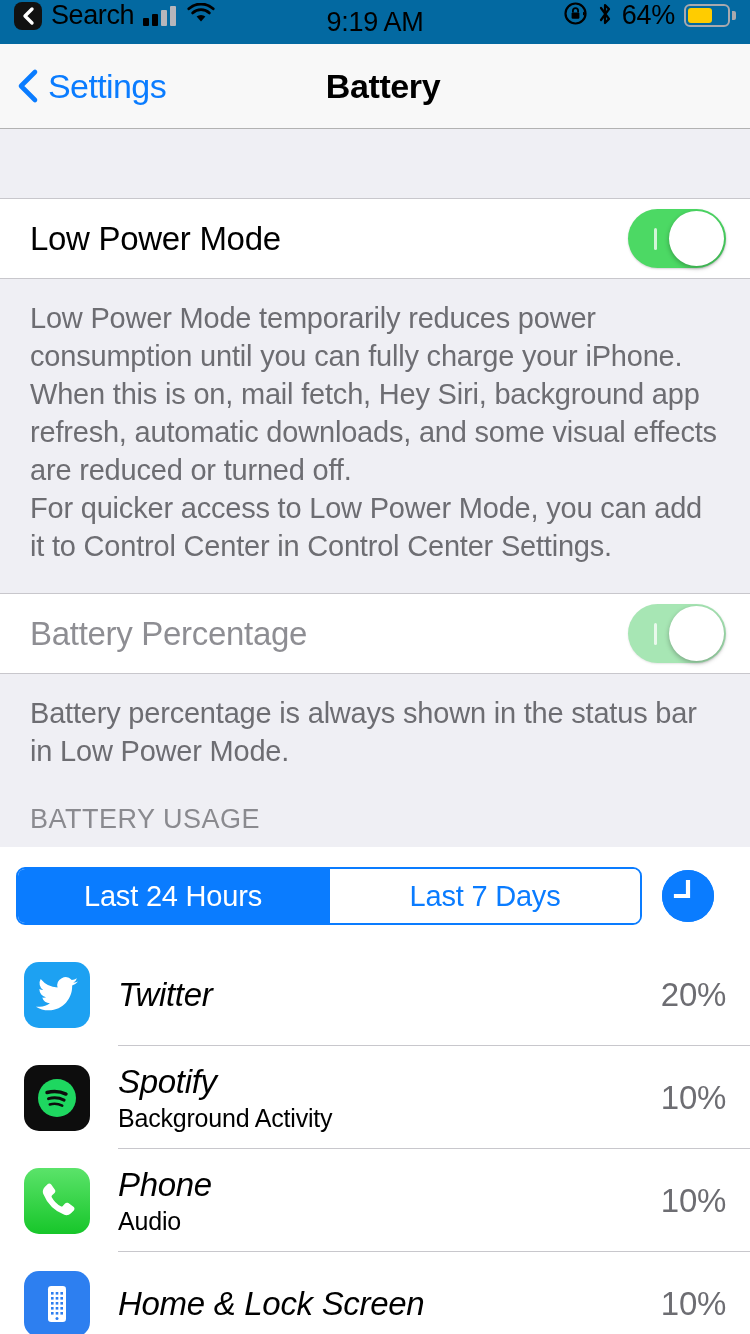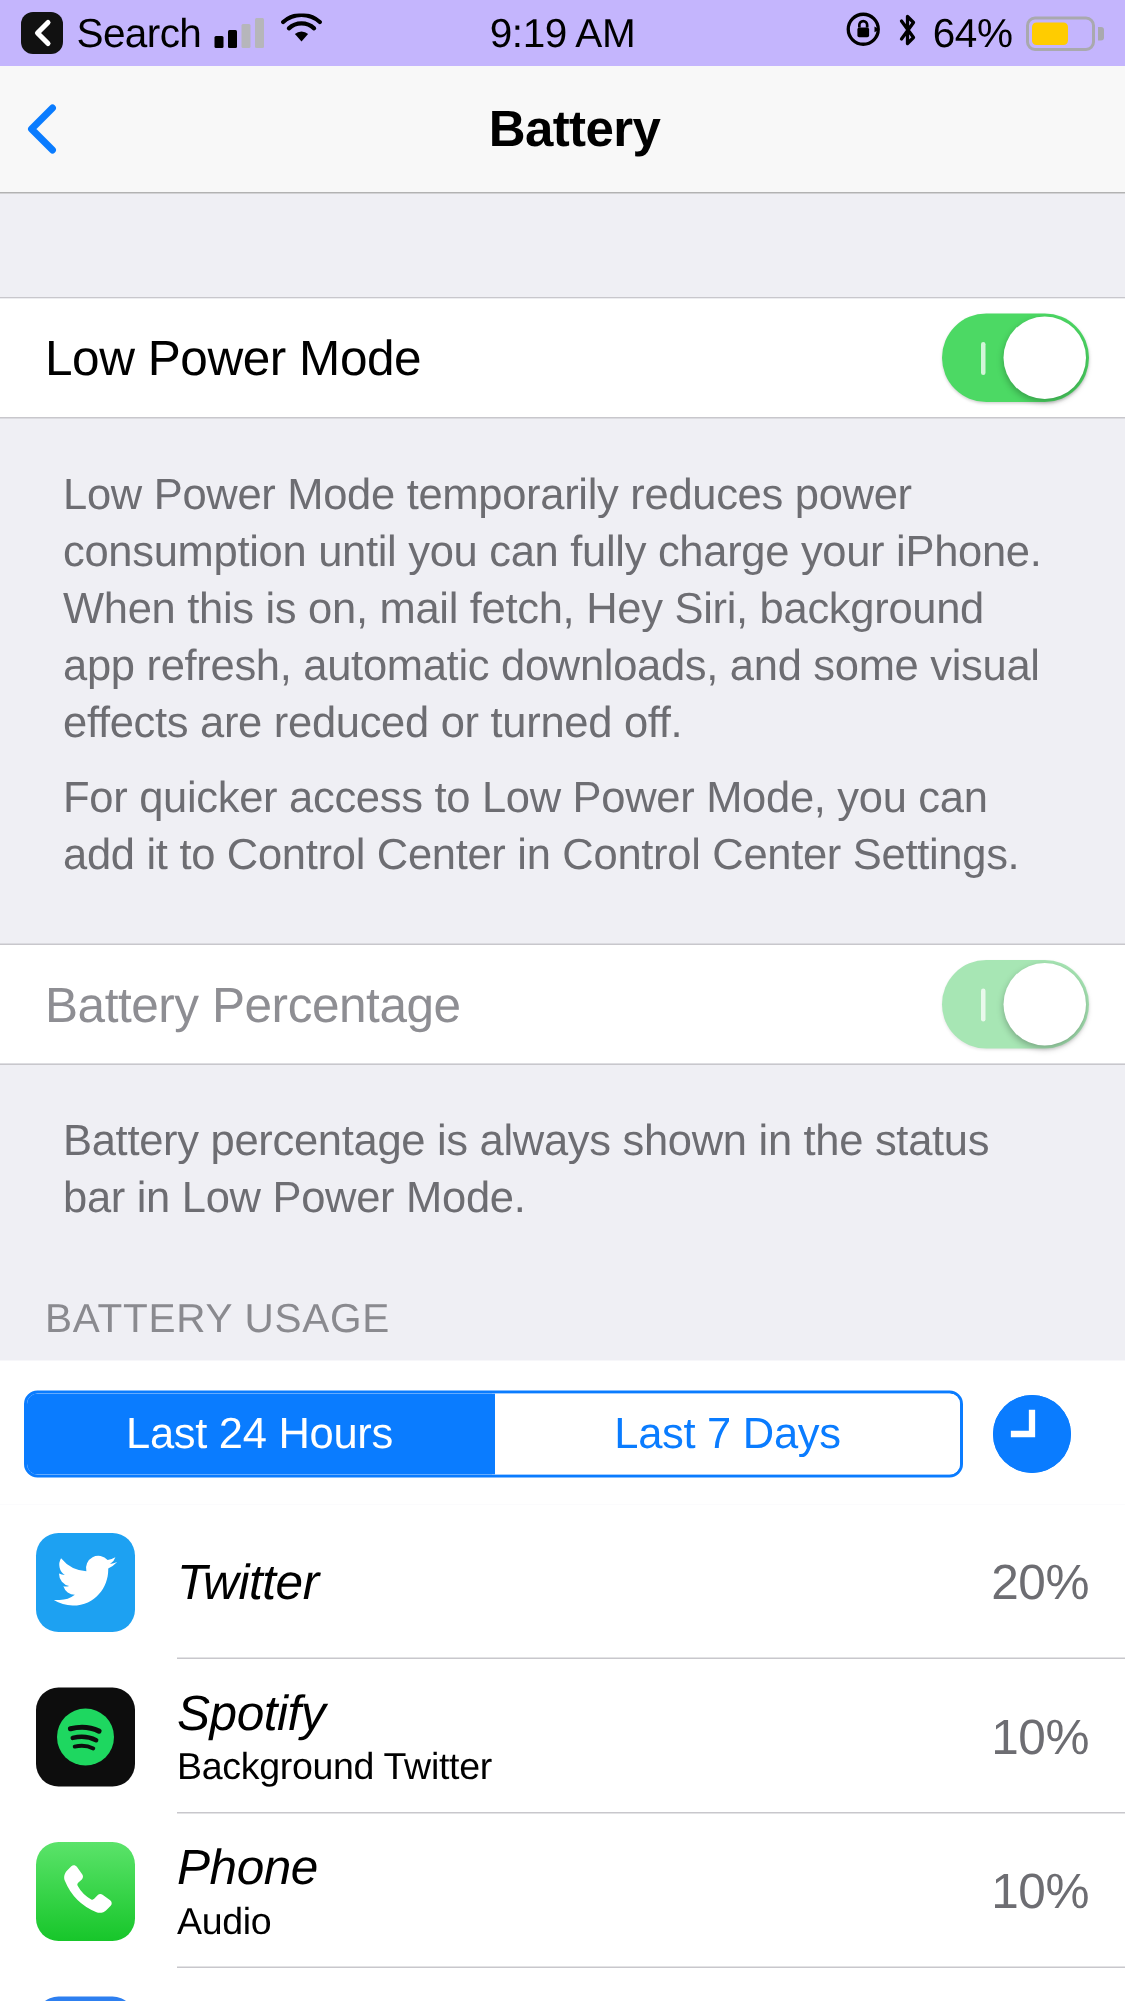--- a/index.html
+++ b/index.html
@@ -7,22 +7,22 @@
   body {
     font-family:"Liberation Sans", sans-serif;
     background:#EFEFF4;
     -webkit-font-smoothing:antialiased;
     overflow:hidden;
   }
 
   
   .statusbar {
     height:44px; width:100%;
-    background:#c4b5fd;
-    display:flex; align-items:center;
+    background:#0369a1;
+    display:flex; align-items:flex-start;
     position:relative;
     padding:0 14px;
   }
   .sb-left { display:flex; align-items:center; gap:9px; }
   .back-badge {
     width:28px; height:28px; border-radius:8px;
     background:#111; display:flex; align-items:center; justify-content:center;
   }
   .back-badge svg { display:block; }
   .sb-search { font-size:27px; color:#000; letter-spacing:-0.4px; }
@@ -101,21 +101,21 @@
     background:#FFF; box-shadow:0 2px 5px rgba(0,0,0,0.28);
   }
 
   .footer-text {
     background:#EFEFF4;
     padding:20px 30px 0 30px;
     font-size:29px; line-height:38px; color:#6D6D72;
     letter-spacing:-0.2px;
     border-top:1px solid #C8C7CC;
   }
-  .footer-text p { margin:12px; }
+  .footer-text p { margin:0; }
   .sep-line { border-top:1px solid #C8C7CC; }
 
   .section-header {
     background:#EFEFF4;
     padding:34px 30px 12px 30px;
     font-size:27px; color:#8A8A8F; letter-spacing:0.5px;
   }
 
   
   .seg-wrap {
@@ -221,20 +221,21 @@
       <span class="batt-cap"></span>
     </span>
   </div>
 </div>
 
 <div class="navbar">
   <div class="nav-back">
     <svg width="24" height="40" viewBox="0 0 24 40">
       <polyline points="19,6 5,20 19,34" fill="none" stroke="#0A7CFF" stroke-width="4.6" stroke-linecap="round" stroke-linejoin="round"></polyline>
     </svg>
+    <span class="nav-back-label">Settings</span>
   </div>
   <div class="nav-title">Battery</div>
 </div>
 
 <div class="gap-top"></div>
 
 <div class="row">
   <span class="row-label">Low Power Mode</span>
   <span class="toggle">
     <span class="bar"></span>
@@ -295,21 +296,21 @@
     <span class="app-icon ic-spotify">
       <svg width="50" height="50" viewBox="0 0 50 50">
         <circle cx="25" cy="25" r="19" fill="#1ED760"></circle>
         <path d="M15 19.5c6.5-1.7 13.5-1.1 19 1.6" fill="none" stroke="#0D0D0D" stroke-width="3.4" stroke-linecap="round"></path>
         <path d="M16.5 25.6c5.3-1.3 11.1-0.8 15.6 1.5" fill="none" stroke="#0D0D0D" stroke-width="3" stroke-linecap="round"></path>
         <path d="M17.8 31.4c4.2-1 8.8-0.6 12.4 1.2" fill="none" stroke="#0D0D0D" stroke-width="2.6" stroke-linecap="round"></path>
       </svg>
     </span>
     <span class="app-text">
       <span class="app-name">Spotify</span>
-      <span class="app-sub">Background Twitter</span>
+      <span class="app-sub">Background Activity</span>
     </span>
     <span class="app-pct">10%</span>
     <span class="divider"></span>
   </div>
 
   <div class="app-row">
     <span class="app-icon ic-phone">
       <svg width="42" height="42" viewBox="0 0 24 24">
         <path fill="#FFF" d="M6.6 2.4c.6-.6 1.6-.5 2.1.2l2.1 2.9c.4.6.3 1.4-.2 1.9l-1.4 1.3c-.3.3-.4.7-.2 1.1a13 13 0 0 0 5.2 5.2c.4.2.8.1 1.1-.2l1.3-1.4c.5-.5 1.3-.6 1.9-.2l2.9 2.1c.7.5.8 1.5.2 2.1l-1.6 1.6c-1 1-2.5 1.4-3.8.9A22 22 0 0 1 4.1 7.8c-.5-1.3-.1-2.8.9-3.8z"></path>
       </svg>

